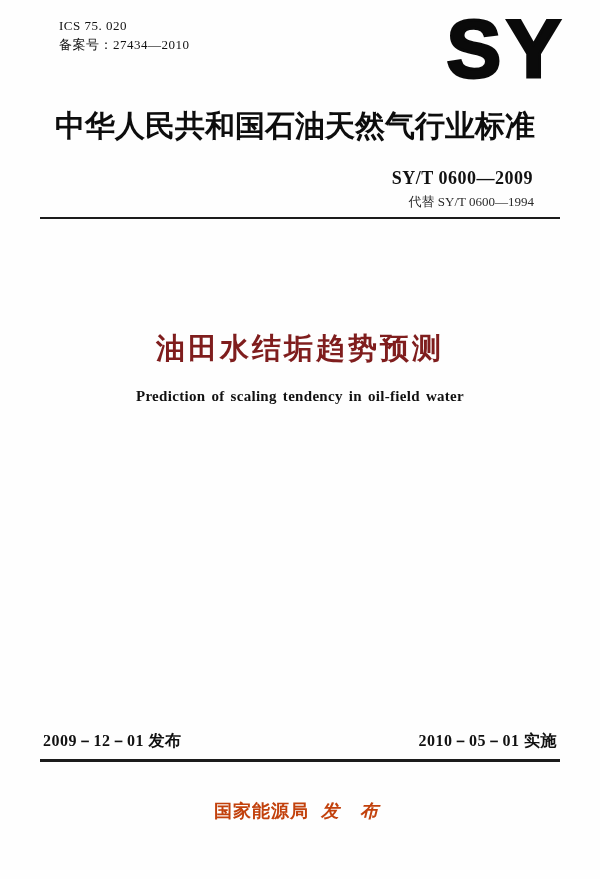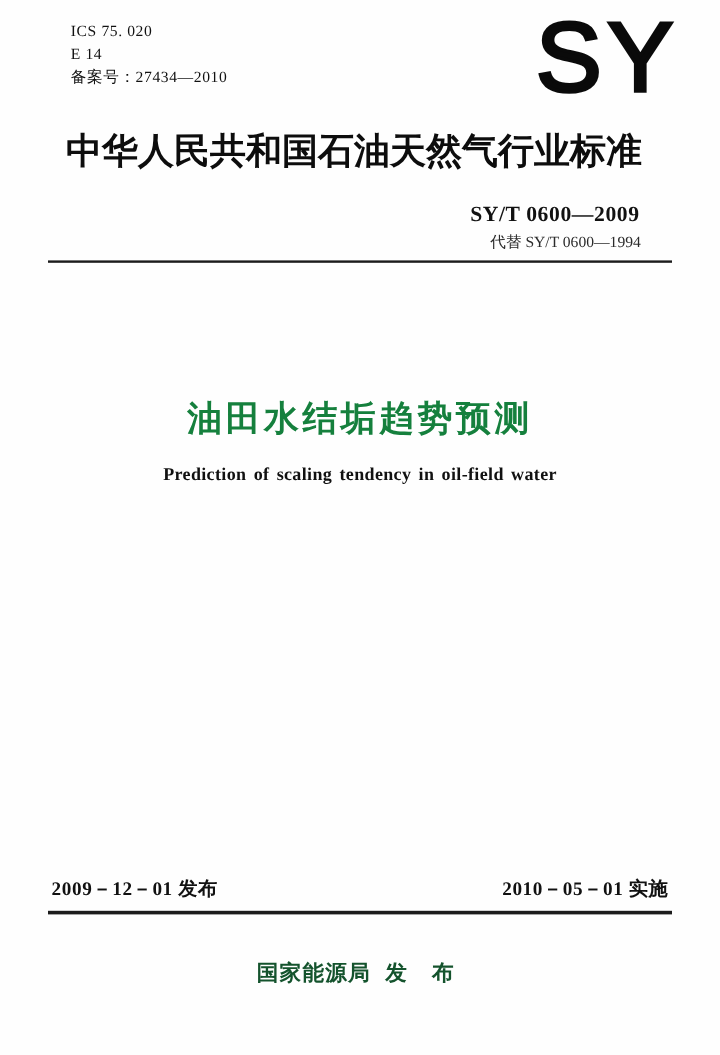--- a/index.html
+++ b/index.html
@@ -27,21 +27,21 @@
     letter-spacing: 0.5px;
     white-space: nowrap;
     margin-left: 16px;
   }
   
   .logo {
     position: absolute;
     top: 4px;
     right: 34px;
     font-family: "Liberation Sans", sans-serif;
-    font-weight: 400;
+    font-weight: 700;
     font-size: 82px;
     line-height: 90px;
     letter-spacing: 5px;
     color: #0a0a0a;
     -webkit-text-stroke: 3px #0a0a0a;
   }
   
   .org-title {
     position: absolute;
     left: 55px;
@@ -86,21 +86,21 @@
   .cn-title {
     position: absolute;
     left: 0;
     top: 329px;
     width: 100%;
     text-align: center;
     font-family: "Liberation Sans", sans-serif;
     font-weight: bold;
     font-size: 29px;
     letter-spacing: 3px;
-    color: #15803d;
+    color: #7f1d1d;
     white-space: nowrap;
   }
   .en-title {
     position: absolute;
     left: 0;
     top: 388px;
     width: 100%;
     text-align: center;
     font-size: 15px;
     font-weight: bold;
@@ -124,39 +124,39 @@
     position: absolute;
     left: 0;
     top: 799px;
     width: 100%;
     display: flex;
     justify-content: center;
     align-items: baseline;
     font-family: "Liberation Sans", sans-serif;
     font-weight: bold;
     font-size: 18px;
-    color: #14532d;
+    color: #c2410c;
     white-space: nowrap;
   }
   .publisher-name {
     letter-spacing: 1px;
   }
   .publish-label {
     margin-left: 12px;
     letter-spacing: 8px;
+    font-style: italic;
   }
 </style>
 </head>
 <body>
 
 <div class="page">
 
   <div class="meta">
     <div>ICS 75. 020</div>
-    <div>E 14</div>
     <div>备案号：27434—2010</div>
   </div>
 
   <div class="logo">SY</div>
 
   <div class="org-title">中华人民共和国石油天然气行业标准</div>
 
   <div class="std-code">SY/T 0600—2009</div>
   <div class="std-replaces">代替 SY/T 0600—1994</div>
 

